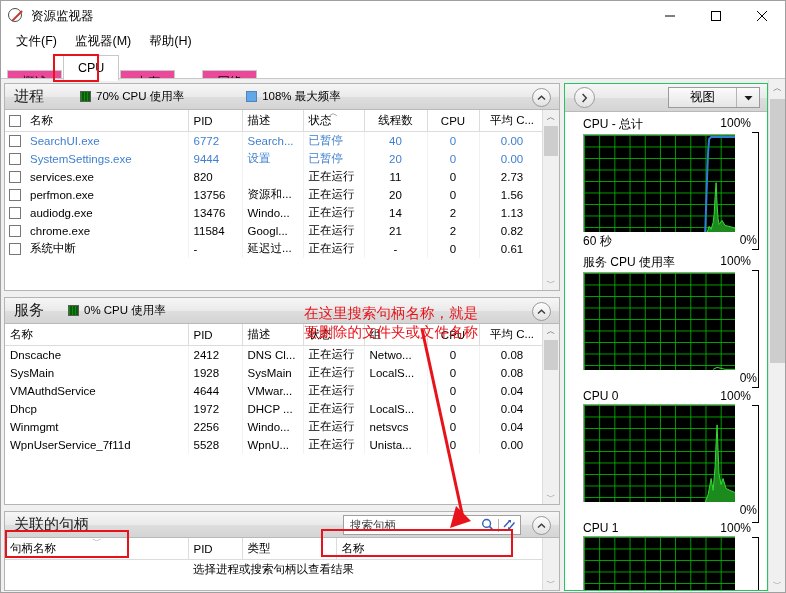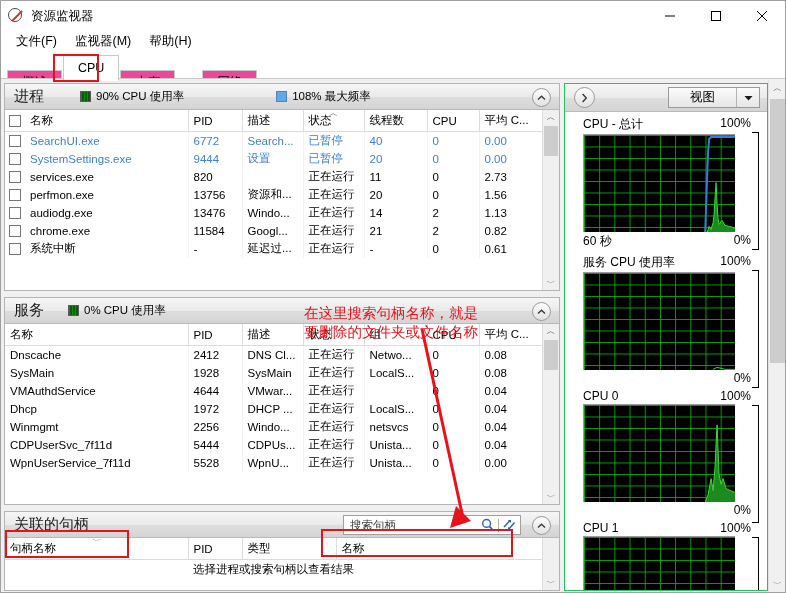--- a/index.html
+++ b/index.html
@@ -192,21 +192,21 @@
     border-right: 1px solid #dcdcdc;
     border-bottom: 1px solid #dcdcdc;
     padding: 3px 5px;
     text-align: left;
     height: 17px;
     box-sizing: border-box;
     position: relative;
     white-space: nowrap;
     overflow: hidden;
   }
-  .tbl th.num, .tbl td.num { text-align: left; }
+  .tbl th.num, .tbl td.num { text-align: center; }
   .tbl td {
     font-size: 11.5px;
     padding: 1px 5px;
     border-right: 1px solid #f2f2f2;
     height: 18px;
     box-sizing: border-box;
     white-space: nowrap;
     overflow: hidden;
     color: #000;
   }
@@ -344,21 +344,21 @@
     position: absolute; inset: 0;
     background-image:
       linear-gradient(to right, rgba(0,190,0,0.85) 1px, transparent 1px),
       linear-gradient(to bottom, rgba(0,190,0,0.85) 1px, transparent 1px);
     background-size: 15.2px 11.5px;
   }
   .graph-canvas svg { position:absolute; inset:0; }
   .graph-foot {
     display: flex; justify-content: space-between;
     font-size: 12px;
-    padding: 1px 16px 0 18px;
+    padding: 1px 10px 0 18px;
   }
   .bracket {
     position: absolute;
     right: 8px;
     width: 7px;
     border: 1.5px solid #000;
     border-left: none;
     box-sizing: border-box;
   }
 
@@ -439,23 +439,23 @@
 
   <div class="content">
 
     <div class="left-pane">
 
       <div class="panel" style="top:0; height:208px;">
         <div class="panel-header">
           <div class="panel-title">进程</div>
           <div class="legend" style="margin-left:36px;">
             <div class="legend-swatch sw-green"></div>
-            <span>90% CPU 使用率</span>
-          </div>
-          <div class="legend" style="margin-left:92px;">
+            <span>70% CPU 使用率</span>
+          </div>
+          <div class="legend" style="margin-left:62px;">
             <div class="legend-swatch sw-blue"></div>
             <span>108% 最大频率</span>
           </div>
           <div class="collapse-btn">
             <svg width="9" height="6" viewBox="0 0 9 6">
                 <polyline points="1,4.5 4.5,1.2 8,4.5" fill="none" stroke="#3a3a3a" stroke-width="1.4"></polyline>
               </svg>
           </div>
         </div>
         <div class="tbl-wrap">
@@ -637,29 +637,20 @@
                   <td>LocalS...</td>
                   <td class="num">0</td>
                   <td class="num">0.04</td>
                 </tr>
                 <tr>
                   <td>Winmgmt</td>
                   <td>2256</td>
                   <td>Windo...</td>
                   <td>正在运行</td>
                   <td>netsvcs</td>
-                  <td class="num">0</td>
-                  <td class="num">0.04</td>
-                </tr>
-                <tr>
-                  <td>CDPUserSvc_7f11d</td>
-                  <td>5444</td>
-                  <td>CDPUs...</td>
-                  <td>正在运行</td>
-                  <td>Unista...</td>
                   <td class="num">0</td>
                   <td class="num">0.04</td>
                 </tr>
                 <tr>
                   <td>WpnUserService_7f11d</td>
                   <td>5528</td>
                   <td>WpnU...</td>
                   <td>正在运行</td>
                   <td>Unista...</td>
                   <td class="num">0</td>

